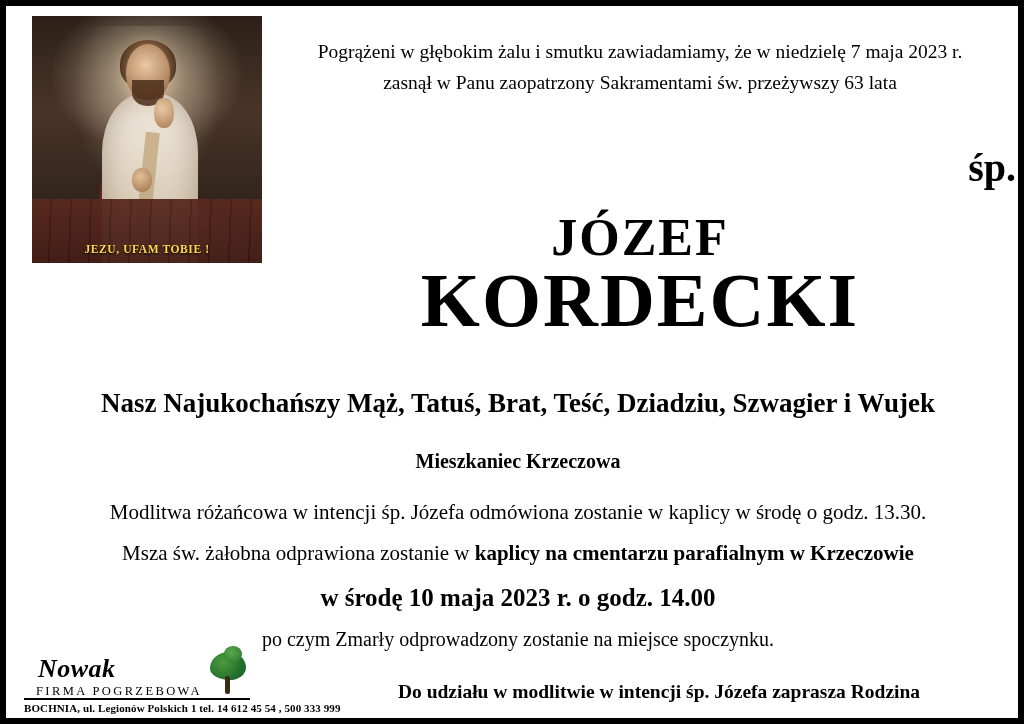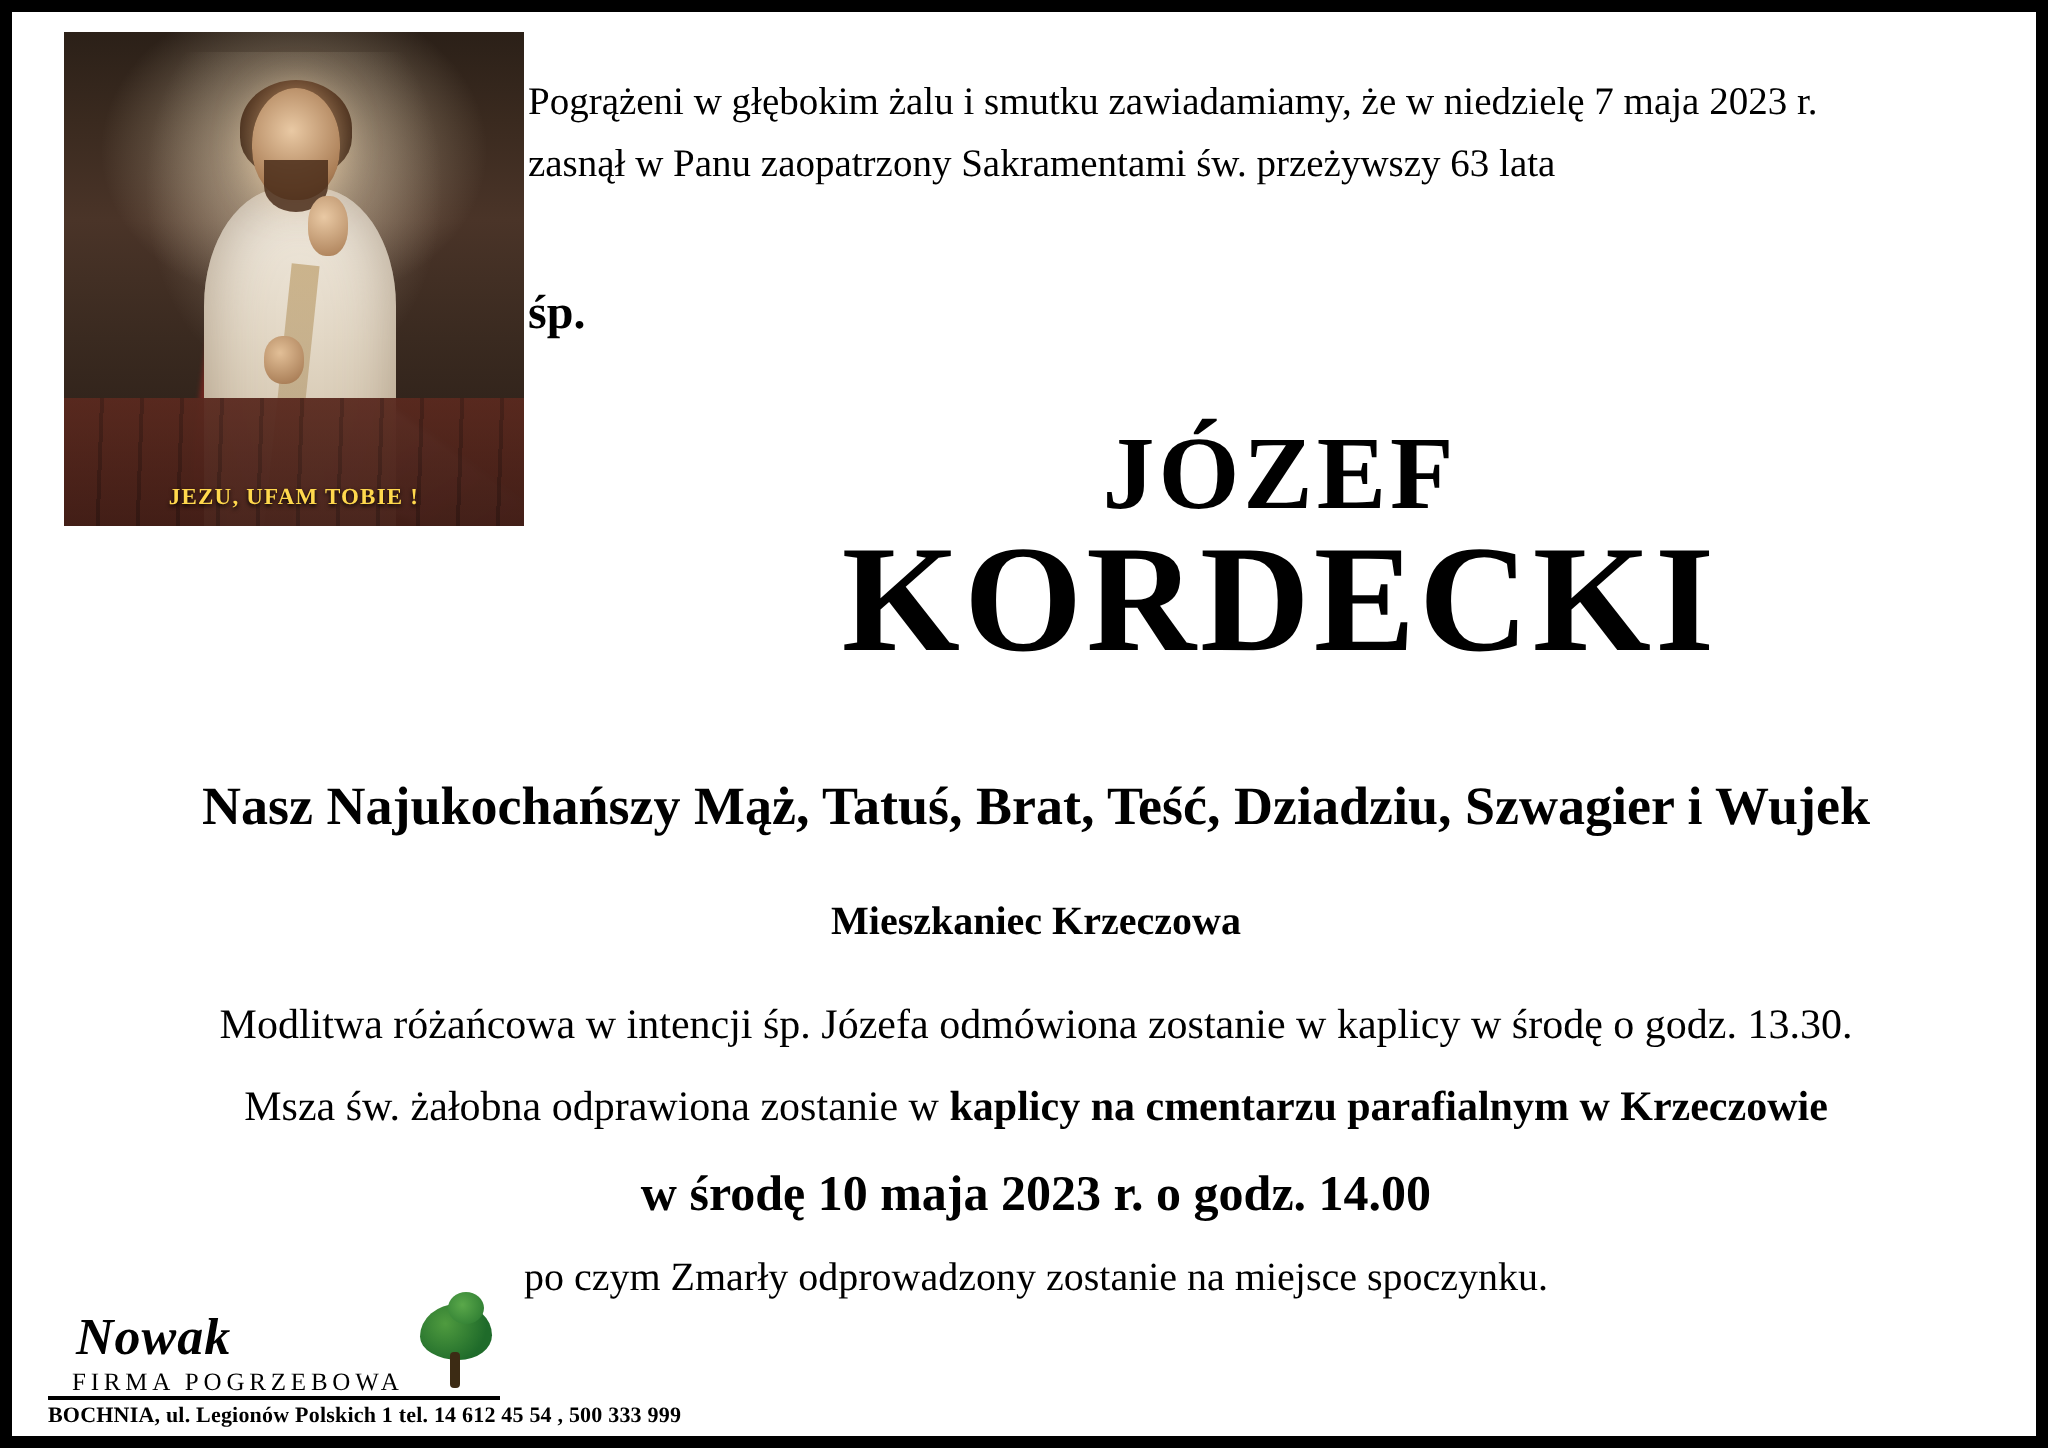--- a/index.html
+++ b/index.html
@@ -171,32 +171,32 @@
     letter-spacing: 0.6px;
     text-shadow: 0 1px 2px #000;
   }
 
   
   .intro {
     position: absolute;
     left: 258px;
     top: 30px;
     width: 752px;
-    text-align: left;
+    text-align: center;
     font-size: 19.5px;
     line-height: 31px;
   }
 
   .sp {
     position: absolute;
     left: 258px;
     top: 138px;
     width: 752px;
-    text-align: left;
-    font-size: 24px;
+    text-align: right;
+    font-size: 40px;
     font-weight: bold;
   }
   .firstname {
     position: absolute;
     left: 258px;
     top: 202px;
     width: 752px;
     text-align: center;
     font-size: 52px;
     font-weight: bold;
@@ -371,20 +371,21 @@
   <div class="family-line">Nasz Najukochańszy Mąż, Tatuś, Brat, Teść, Dziadziu, Szwagier i Wujek</div>
   <div class="resident-line">Mieszkaniec Krzeczowa</div>
 
   <div class="para l1">Modlitwa różańcowa w intencji śp. Józefa odmówiona zostanie w kaplicy w środę o godz. 13.30.</div>
   <div class="para l2">
     <span>Msza św. żałobna odprawiona zostanie w </span><span class="strong">kaplicy na cmentarzu parafialnym w Krzeczowie</span>
   </div>
   <div class="para l3">w środę 10 maja 2023 r. o godz. 14.00</div>
   <div class="para l4">po czym Zmarły odprowadzony zostanie na miejsce spoczynku.</div>
 
+  <div class="closing">Do udziału w modlitwie w intencji śp. Józefa zaprasza Rodzina</div>
 
   <div class="logo">
     <div class="logo-tree">
       <div class="tree-crown"></div>
       <div class="tree-trunk"></div>
     </div>
     <div class="logo-name">Nowak</div>
     <div class="logo-sub">FIRMA   POGRZEBOWA</div>
     <div class="logo-rule"></div>
     <div class="logo-addr">BOCHNIA, ul. Legionów Polskich 1  tel. 14 612 45 54  ,   500 333 999</div>

